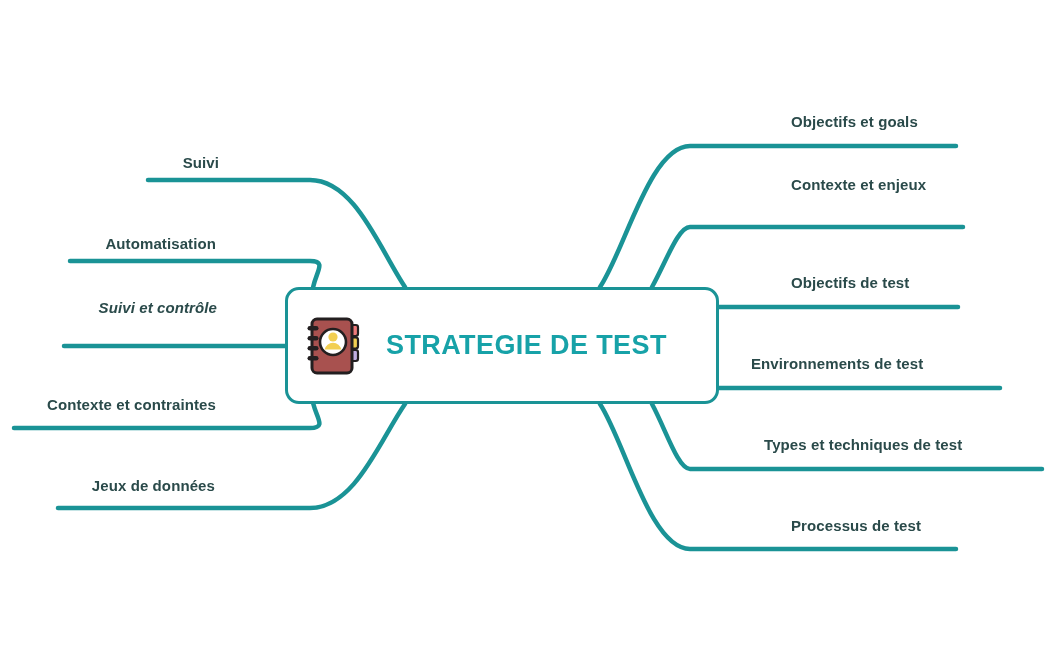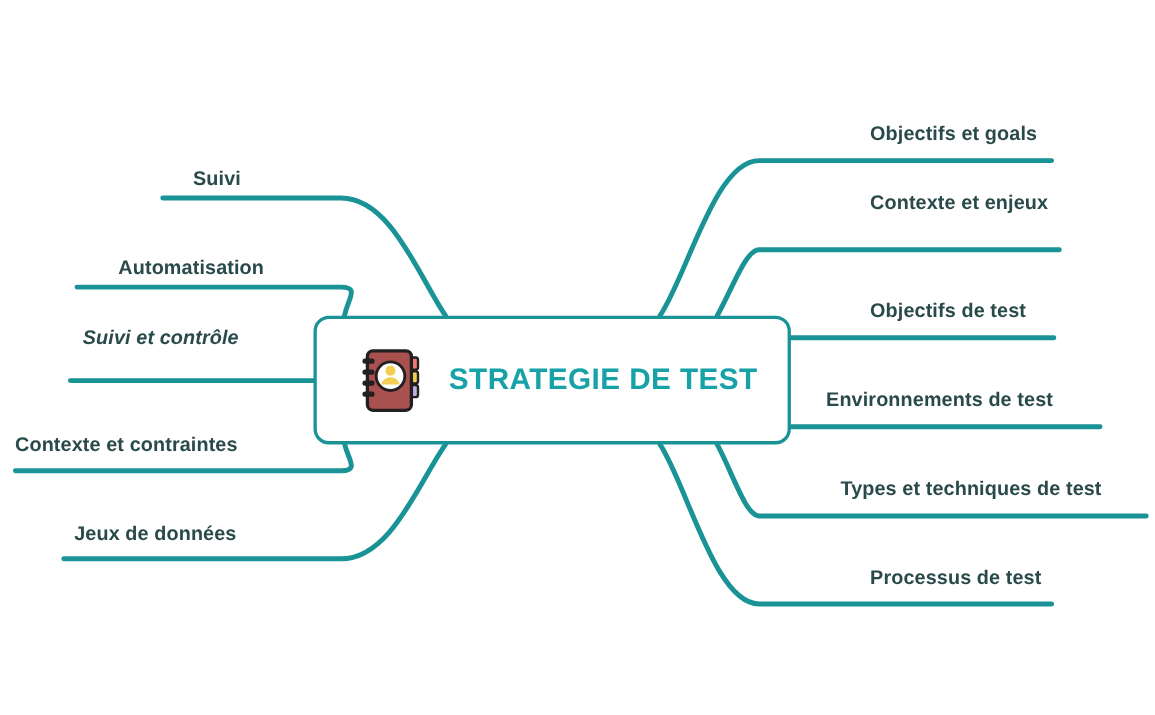--- a/index.html
+++ b/index.html
@@ -9,41 +9,41 @@
     font-family:"Liberation Sans", sans-serif;
     overflow:hidden;
     position:relative;
   }
   #stage{position:absolute;inset:0;width:1050px;height:650px;}
   #wires{position:absolute;left:0;top:0;width:1050px;height:650px;}
 
   .node-label{
     position:absolute;
     color:#2a4a4a;
-    font-size:18px;
+    font-size:15px;
     font-weight:bold;
     letter-spacing:.1px;
     white-space:nowrap;
     line-height:1;
   }
   .node-label.r{transform:translate(0,-50%);}
   .node-label.l{transform:translate(-100%,-50%);}
 
   #central{
     position:absolute;
     left:285px;top:287px;
     width:434px;height:117px;
     box-sizing:border-box;
     background:#ffffff;
     border:3px solid #1a9396;
     border-radius:14px;
     display:flex;
     align-items:center;
     gap:22px;
-    padding-left:38px;
+    padding-left:16px;
     z-index:5;
   }
   #central-title{
     color:#17a2a8;
     font-size:27px;
     font-weight:bold;
     letter-spacing:.4px;
     white-space:nowrap;
   }
   #book-icon{flex:0 0 auto;width:60px;height:62px;display:block;}
@@ -64,21 +64,21 @@
         <path d="M 652 287 C 666 262 678 227 690 227 L 963 227"></path>
         <path d="M 719 307 L 958 307"></path>
         <path d="M 719 388 L 1000 388"></path>
         <path d="M 652 404 C 666 430 678 469 690 469 L 1042 469"></path>
         <path d="M 600 404 C 625 442 650 549 690 549 L 956 549"></path>
       </g>
   </svg>
 
   <div id="labels-left">
       <div class="node-label l" style="left: 219px; top: 162px;">Suivi</div>
-      <div class="node-label l" style="left: 216px; top: 243px; margin-left: 24px;">Automatisation</div>
+      <div class="node-label l" style="left: 216px; top: 243px;">Automatisation</div>
       <div class="node-label l" style="left: 217px; top: 307px; font-style: italic;">Suivi et contrôle</div>
       <div class="node-label l" style="left: 216px; top: 404px;">Contexte et contraintes</div>
       <div class="node-label l" style="left: 215px; top: 485px;">Jeux de données</div>
     </div>
   <div id="labels-right">
       <div class="node-label r" style="left: 791px; top: 121px;">Objectifs et goals</div>
       <div class="node-label r" style="left: 791px; top: 184px;">Contexte et enjeux</div>
       <div class="node-label r" style="left: 791px; top: 282px;">Objectifs de test</div>
       <div class="node-label r" style="left: 751px; top: 363px;">Environnements de test</div>
       <div class="node-label r" style="left: 764px; top: 444px;">Types et techniques de test</div>

